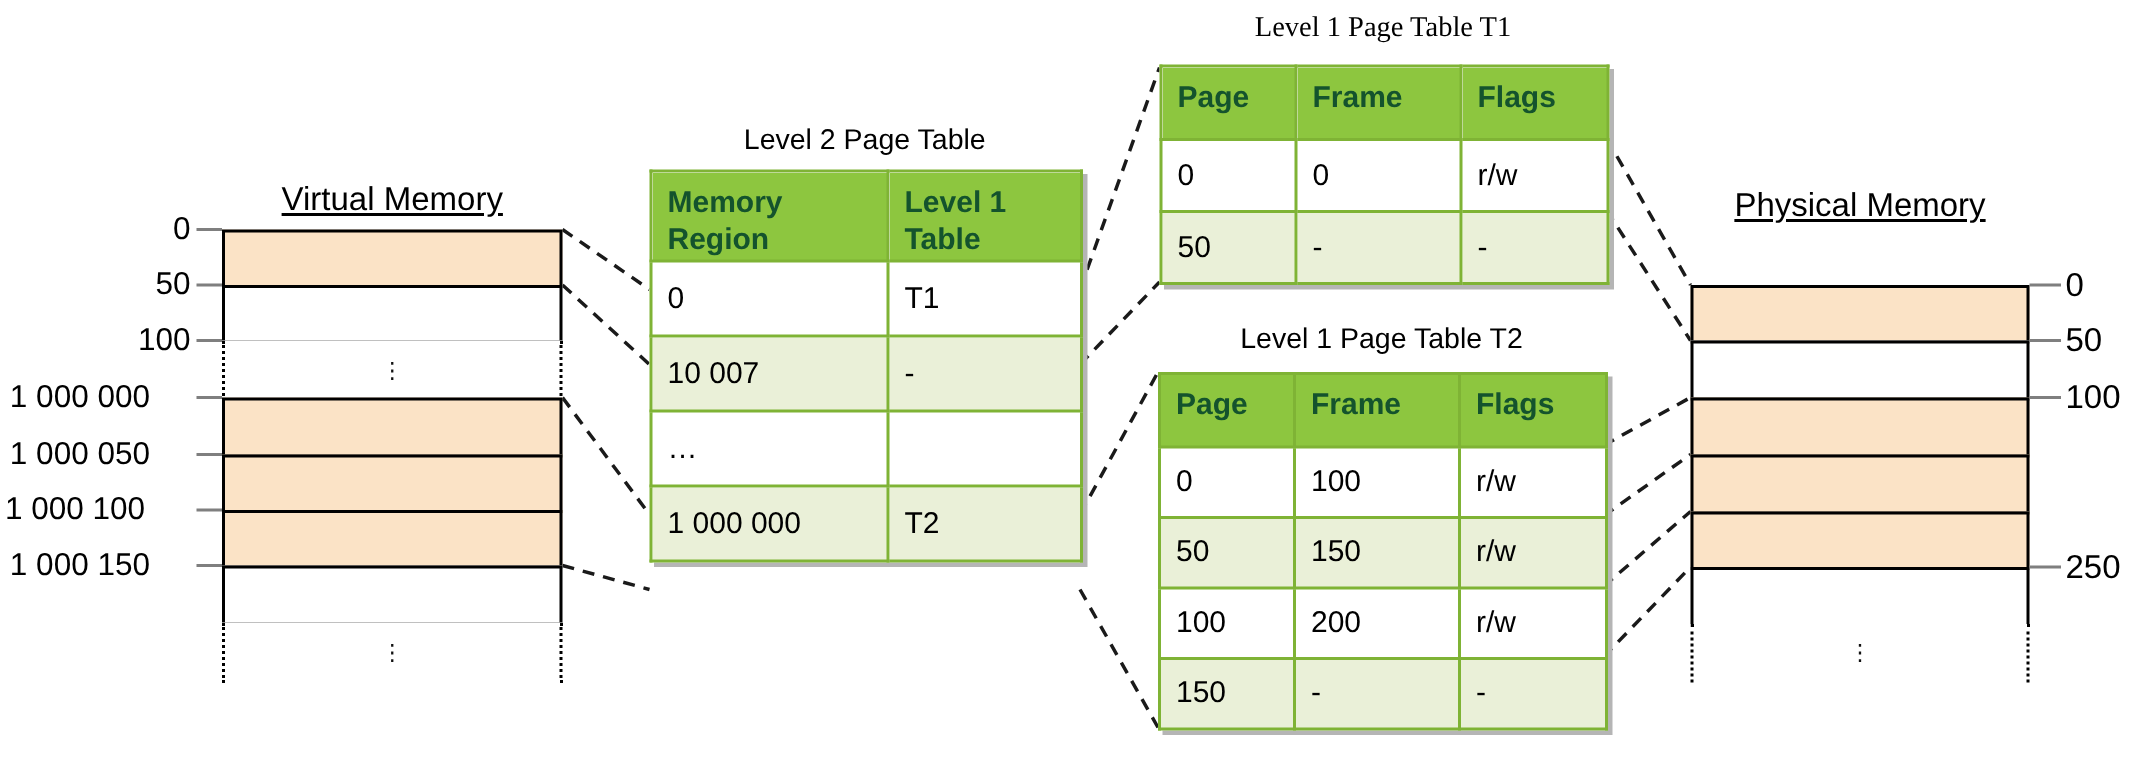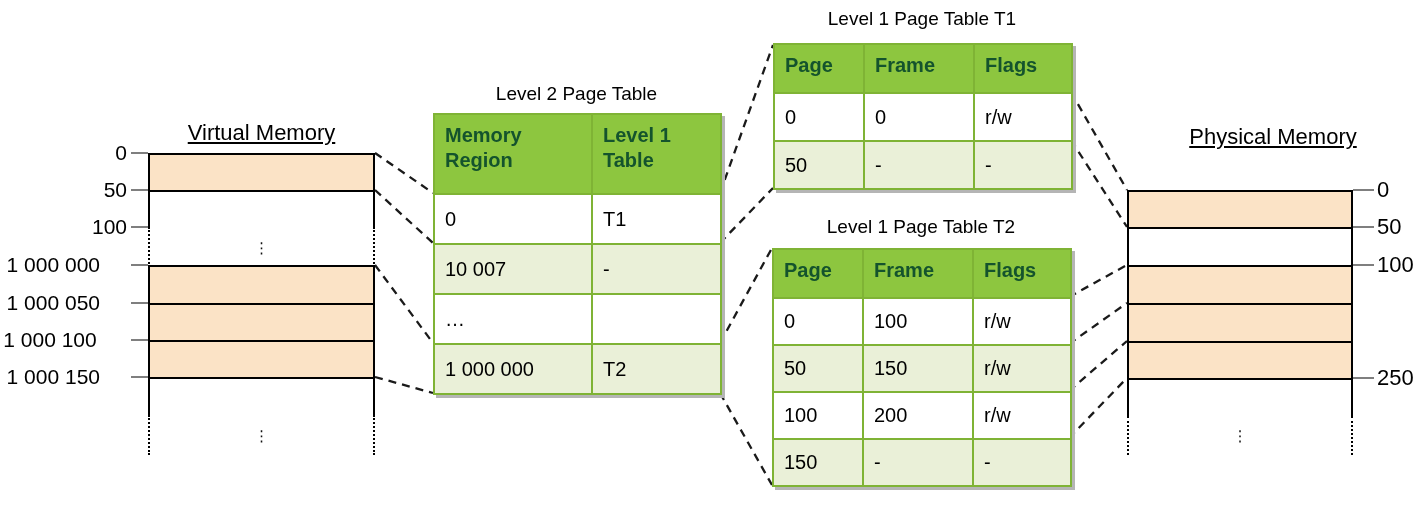--- a/index.html
+++ b/index.html
@@ -69,21 +69,21 @@
     overflow: hidden;
   }
   table.pt th {
     background: var(--header-green); color: #14532d; font-weight: bold;
     vertical-align: top; padding-top: 8px; line-height: 1.25;
   }
   table.pt td { vertical-align: middle; background: #fff; }
   table.pt tr.alt td { background: var(--row-light-green); }
 
   #l2-table  { left: 433px; top: 113px; width: 287px; }
-  #l2-table th { height: 80px; margin-top: 16px; }
+  #l2-table th { height: 60px; margin-top: 16px; }
   #l2-table td { height: 50px; }
 
   #t1-table  { left: 773px; top: 43px; width: 298px; }
   #t1-table th { height: 49px; }
   #t1-table td { height: 48px; }
 
   #t2-table  { left: 772px; top: 248px; width: 298px; }
   #t2-table th { height: 49px; }
   #t2-table td { height: 47px; }
 </style>
@@ -165,21 +165,21 @@
       <td>…</td>
       <td></td>
     </tr>
     <tr class="alt">
       <td>1 000 000</td>
       <td>T2</td>
     </tr>
   </tbody>
     </table>
 
-  <div class="abs tbl-title" style="left:773px; top:8px; width:298px;">Level 1 Page Table T1</div>
+  <div class="abs tbl-title" style="left:773px; top:8px; width:298px;font-family:Liberation Serif, serif;">Level 1 Page Table T1</div>
 
   <table class="pt" id="t1-table">
     <colgroup>
         <col style="width:90px;">
         <col style="width:110px;">
         <col style="width:98px;">
       </colgroup>
     <tbody>
         <tr>
       <th>Page</th>
@@ -229,21 +229,21 @@
       <td>r/w</td>
     </tr>
     <tr class="alt">
       <td>150</td>
       <td>-</td>
       <td>-</td>
     </tr>
   </tbody>
     </table>
 
-  <div class="abs mem-title" style="left:1160px; top:124px; width:226px;">Physical Memory</div>
+  <div class="abs mem-title" style="left:1127px; top:124px; width:226px;">Physical Memory</div>
 
   <div class="memcol" style="left:1127px; top:190px; width:226px;">
     <div class="mrow orange" style="height:39px;"></div>
     <div class="mrow" style="height:40px;"></div>
     <div class="mrow orange" style="height:40px;"></div>
     <div class="mrow orange" style="height:40px;"></div>
     <div class="mrow orange" style="height:39px;"></div>
     <div class="mrow" style="height:40px;"></div>
     <div class="mgap" style="height:39px;">
       <span class="vdots">⋮</span>

